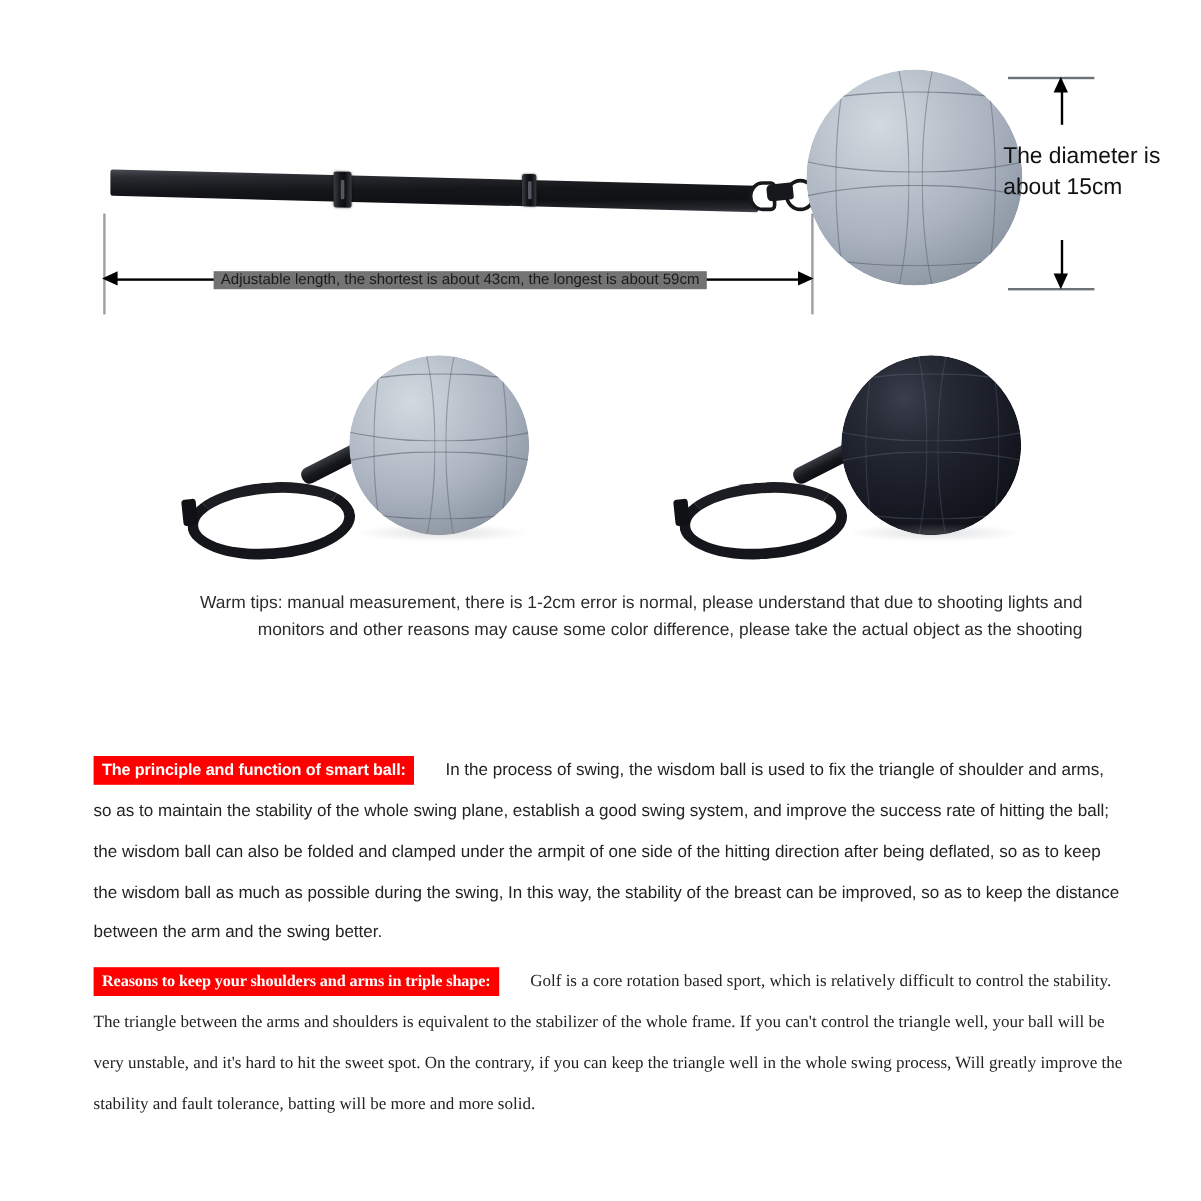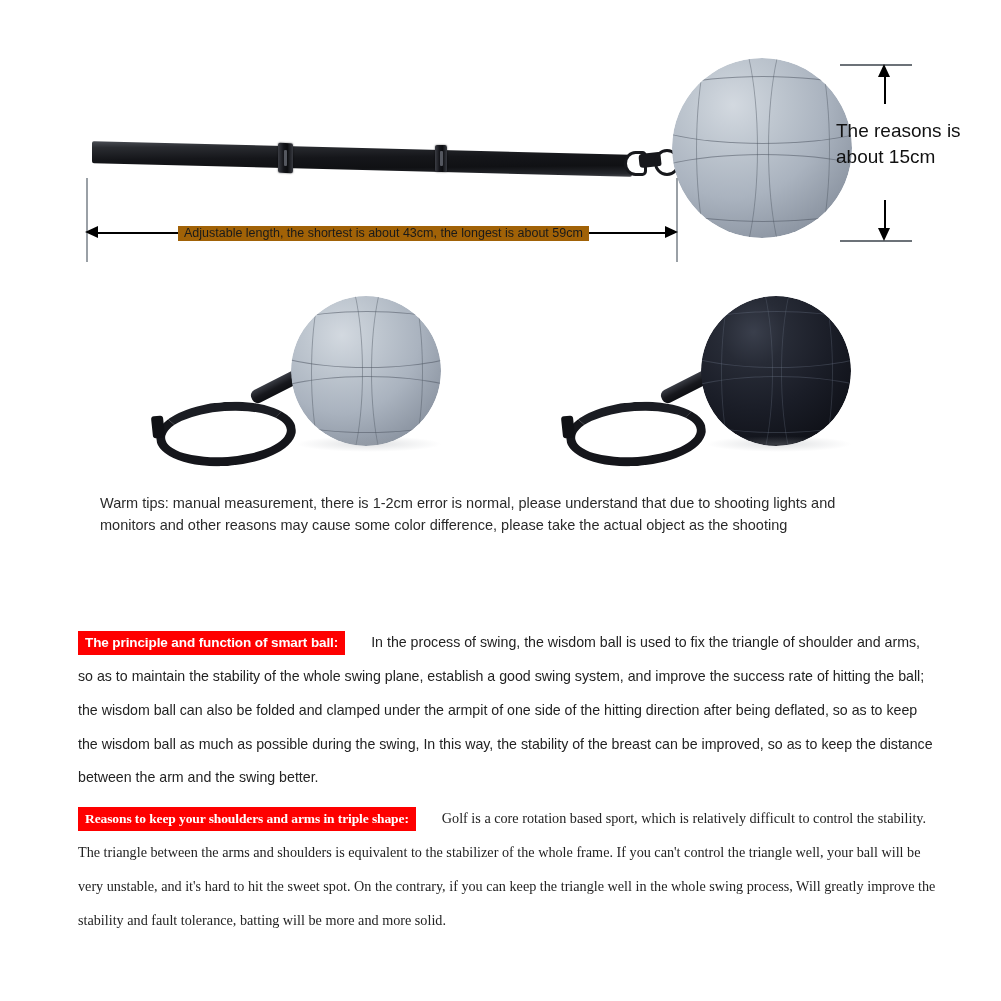--- a/index.html
+++ b/index.html
@@ -260,40 +260,40 @@
     position: absolute;
     width: 2px;
     background: #000;
   }
 
   .dim-label {
     position: absolute;
     font-size: 12.5px;
     color: #1a1a1a;
     white-space: nowrap;
-    background: #a16207;
+    background: #737373;
     padding: 0 6px;
     line-height: 1.2;
   }
   .diam-label {
     position: absolute;
     font-size: 19px;
     color: #111;
     line-height: 1.35;
     text-align: left;
     white-space: nowrap;
   }
 
   
   .warm-tips {
     position: absolute;
     left: 100px;
     top: 492px;
     width: 802px;
-    text-align: left;
+    text-align: right;
     font-size: 14.5px;
     line-height: 1.55;
     color: #2b2b2b;
   }
 
   
   .section {
     position: absolute;
     left: 78px;
     width: 860px;
@@ -363,21 +363,21 @@
     <div class="ext-line ext-h" style="left:840px; top:64px; width:72px;"></div>
     <div class="ext-line ext-h" style="left:840px; top:240px; width:72px;"></div>
 
     <div class="dim-v" style="left:884px; top:70px; height:34px;"></div>
     <div class="arrow arrow-up" style="left:878px; top:64px;"></div>
 
     <div class="dim-v" style="left:884px; top:200px; height:34px;"></div>
     <div class="arrow arrow-down" style="left:878px; top:228px;"></div>
 
     <div class="diam-label" style="left:836px; top:118px;">
-      <div>The reasons is</div>
+      <div>The diameter is</div>
       <div style="text-align:left;">about 15cm</div>
     </div>
 
     <div class="coil" style="left:156px; top:386px;">
       <div class="coil-loop"></div>
       <div class="coil-endcap"></div>
       <div class="coil-tail"></div>
       <div class="coil-clip">
         <div class="ring"></div>
         <div class="stem"></div>

